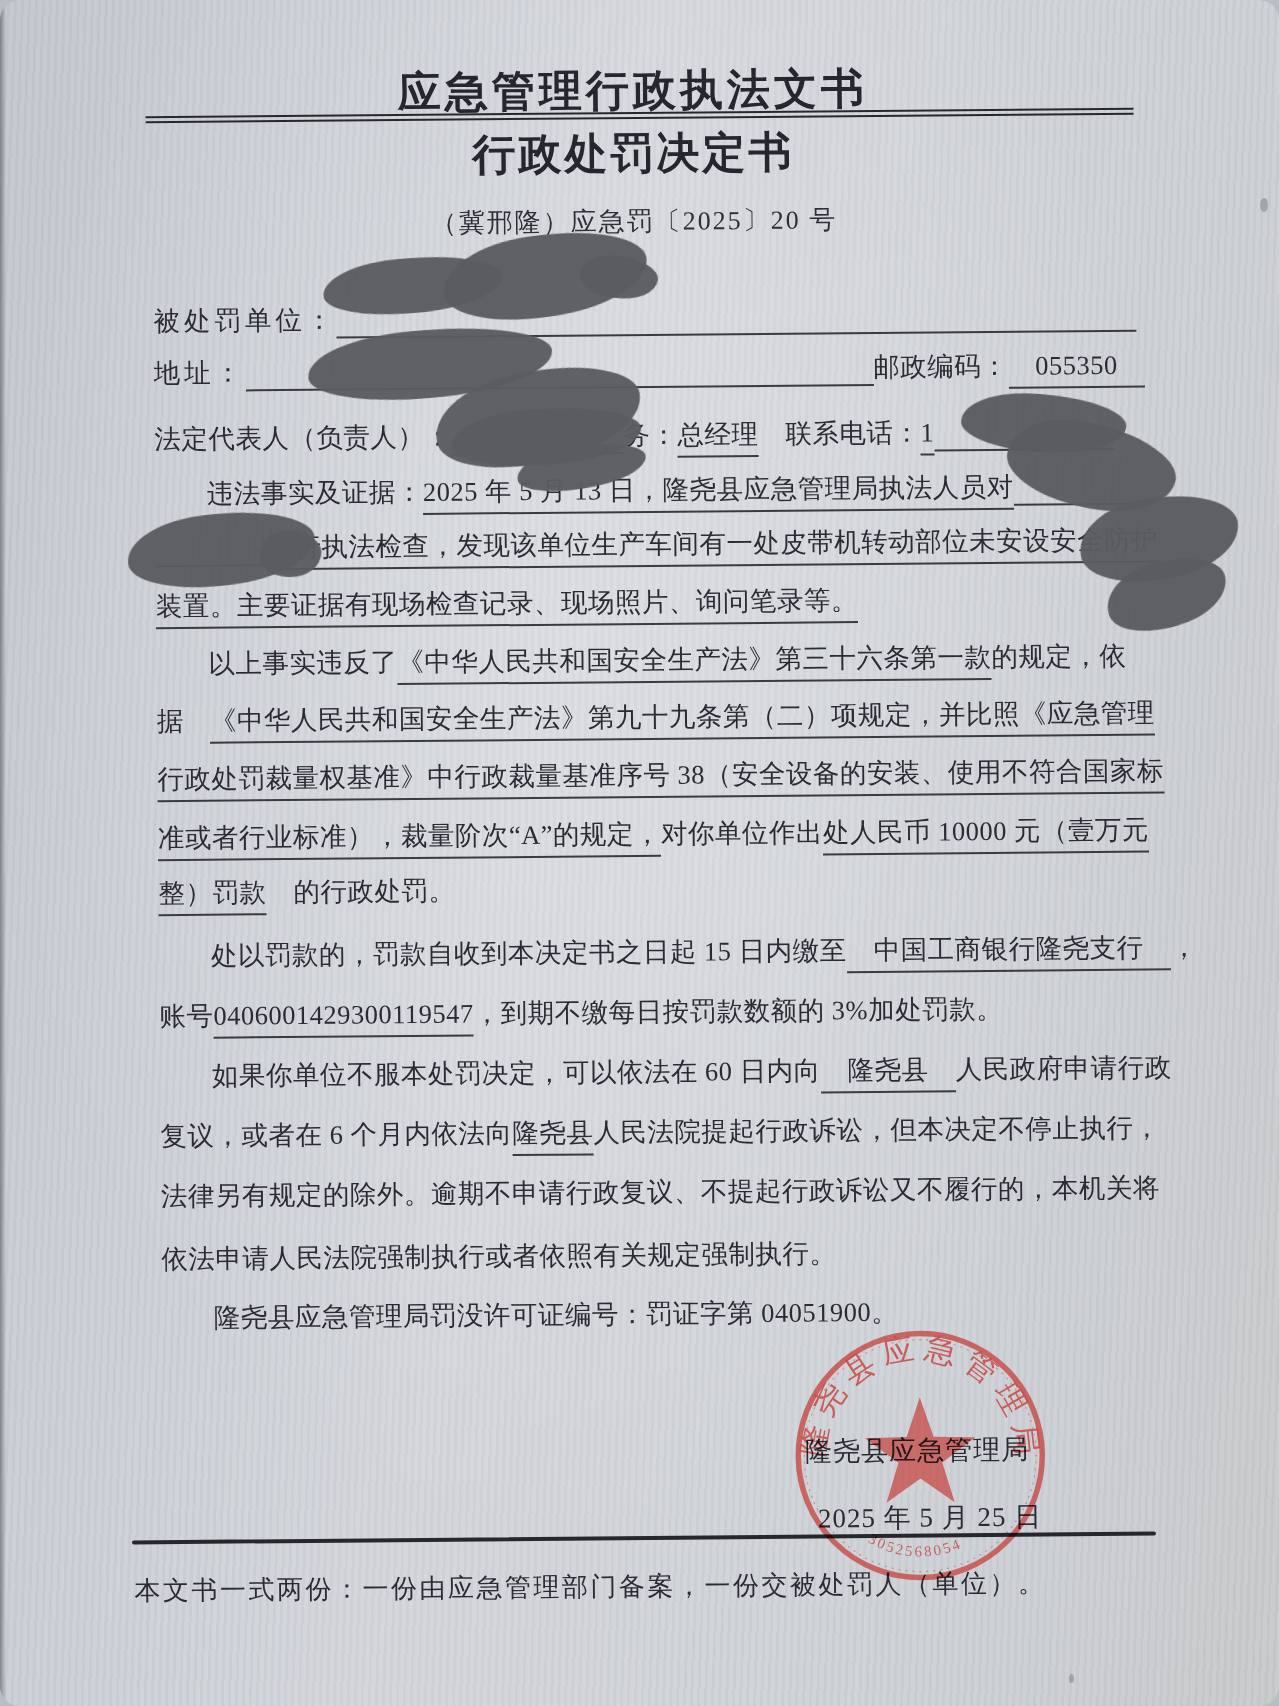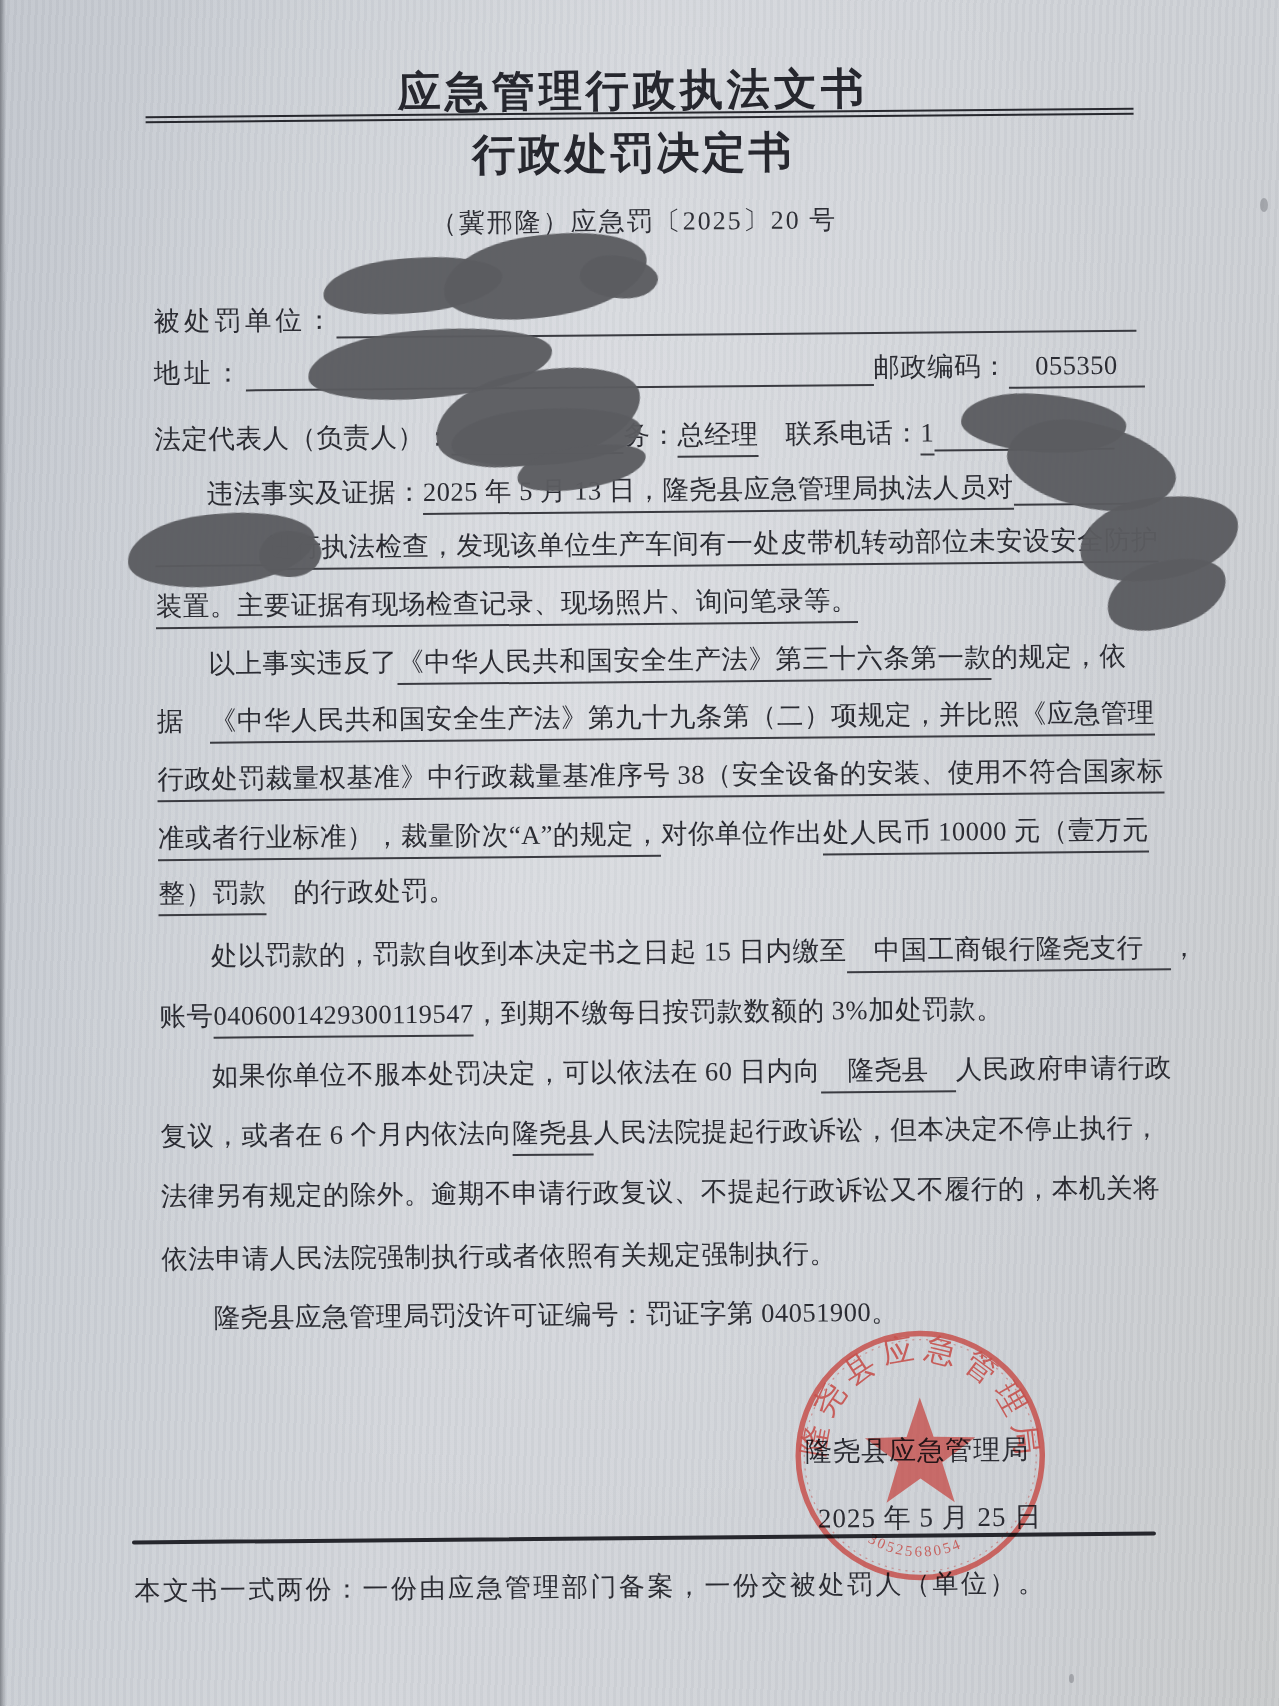--- a/index.html
+++ b/index.html
@@ -7,20 +7,21 @@
     width:1279px;height:1706px;overflow:hidden;
     font-family:"Liberation Serif","DejaVu Serif",serif;
     background:#b9bdc4;
   }
   .page{
     position:relative;width:1279px;height:1706px;overflow:hidden;
     background:
       radial-gradient(ellipse at 46% 38%, rgba(255,255,255,.20), rgba(255,255,255,0) 62%),
       repeating-linear-gradient(92deg, rgba(90,95,105,.045) 0 3px, rgba(255,255,255,.035) 3px 7px),
       linear-gradient(100deg,#c3c7ce 0%,#cbcfd5 18%,#d3d6db 42%,#d1d4d9 60%,#cdd0d5 80%,#c8cacb 100%);
+    border-radius: 20px;
   }
   .sheet{
     position:absolute;left:0;top:0;width:1279px;height:1706px;
     transform:rotate(-0.5deg);transform-origin:50% 50%;
     color:#2b2c33;
   }
   .hdr-title{
     position:absolute;left:0;width:1279px;text-align:center;
     font-size:43px;font-weight:bold;letter-spacing:4px;color:#26272e;
     white-space:nowrap;

